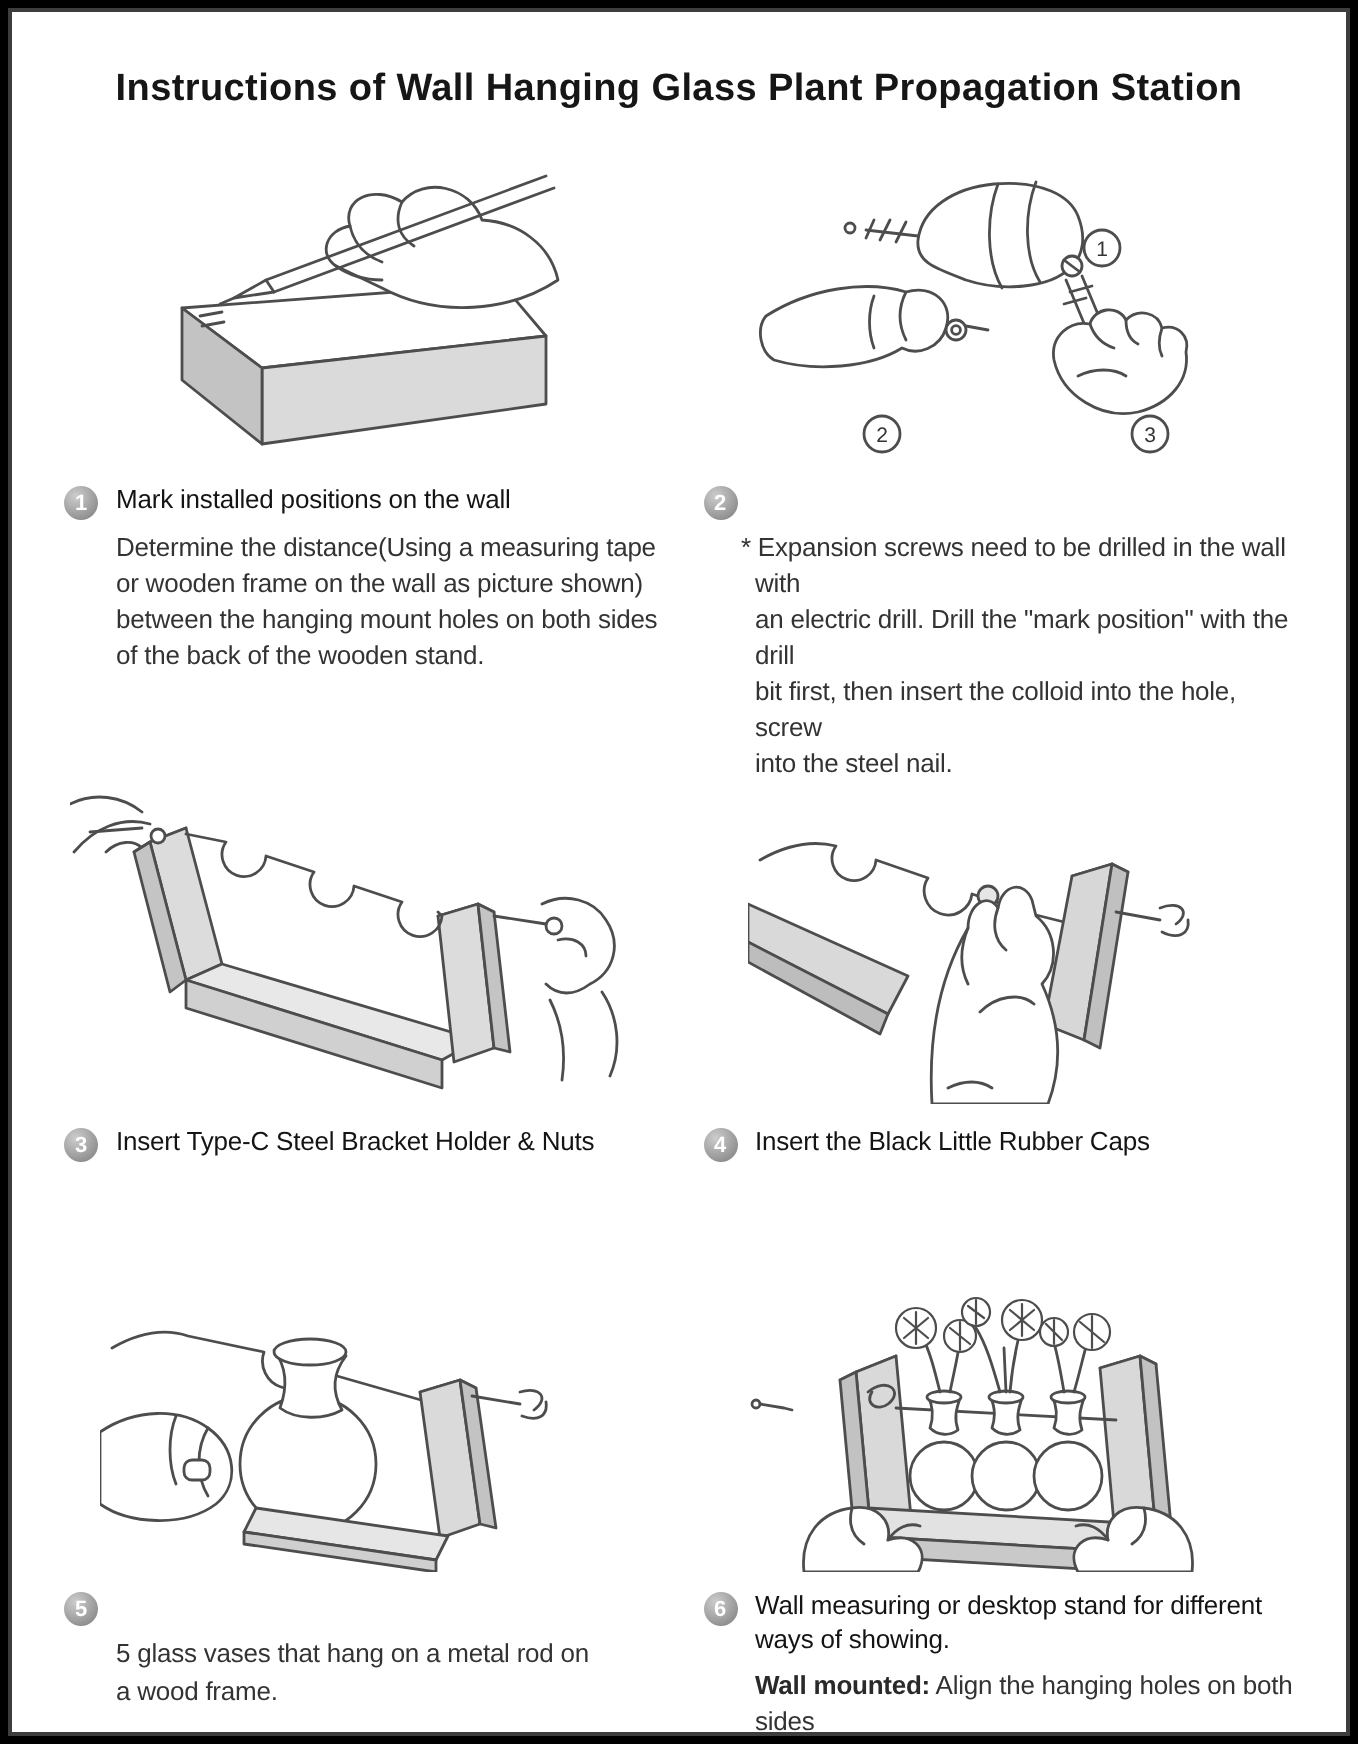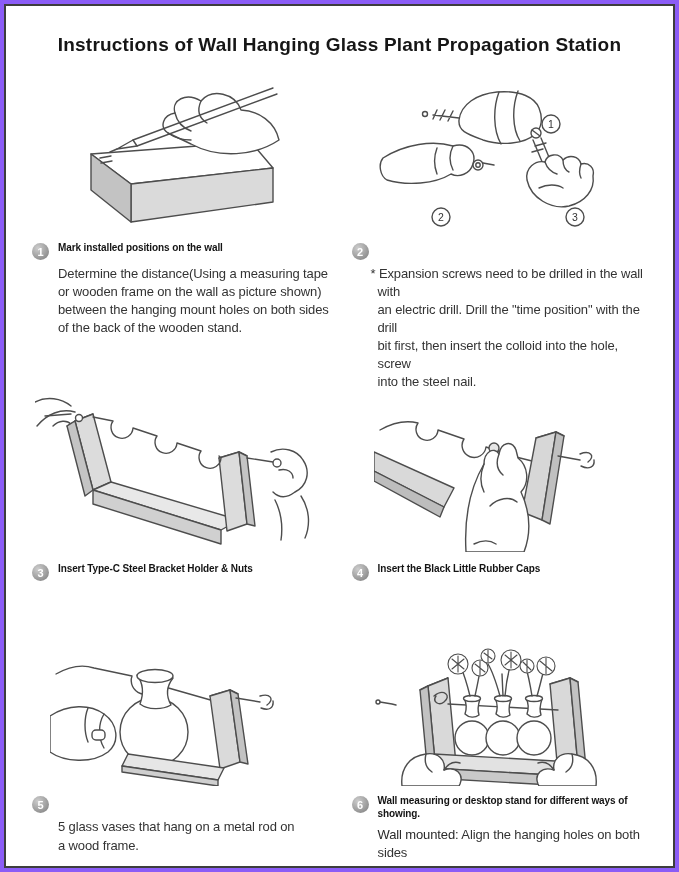--- a/index.html
+++ b/index.html
@@ -2,21 +2,21 @@
 <html><head>
 <meta charset="utf-8">
 <style>
   * { margin:0; padding:0; box-sizing:border-box; }
   html,body { background:#fff; }
   body {
     width:679px; height:872px;
     font-family:"Liberation Sans", sans-serif;
     color:#222;
   }
-  .page { width:679px; height:872px; padding:4px; background:#8b5cf6; }
+  .page { width:679px; height:872px; padding:4px; background:#000000; }
   .frame {
     width:100%; height:100%;
     border:2px solid #3d3d3d;
     padding:0 22px;
     overflow:hidden;
     background:#fff;
   }
   h1.title {
     margin-top:28px;
     text-align:center;
@@ -40,31 +40,31 @@
   .step-head { display:flex; align-items:flex-start; gap:9px; }
   .badge {
     flex:0 0 auto;
     width:17px; height:17px; border-radius:50%;
     background:radial-gradient(circle at 35% 30%, #cdcdcd, #8d8d8d 78%);
     color:#fff; font-size:11px; font-weight:bold;
     display:flex; align-items:center; justify-content:center;
     margin-top:1px;
   }
   .step-title {
-    font-size:10px; font-weight:bold; color:#141414;
+    font-size:13px; font-weight:normal; color:#141414;
     line-height:1.28; letter-spacing:-0.1px;
   }
   .step-body {
     margin:5px 0 0 26px;
     font-size:13px; line-height:1.39; color:#333;
     white-space:pre-line; letter-spacing:-0.12px;
   }
   .step-body.hang { margin-left:19px; padding-left:7px; text-indent:-7px; }
   .step-body.note { font-weight:bold; color:#2a2a2a; margin-top:9px; }
-  .b { font-weight:normal; color:#2a2a2a; }
+  .b { font-weight:bold; color:#2a2a2a; }
   svg.illu { stroke:#4d4d4d; stroke-width:1.4; fill:none; stroke-linecap:round; stroke-linejoin:round; }
   svg.illu text { stroke:none; fill:#333; font-family:"Liberation Sans",sans-serif; font-size:10.5px; }
 </style>
 </head>
 <body>
 
 <div class="page">
   <div class="frame">
 
     <h1 class="title">Instructions of Wall Hanging Glass Plant Propagation Station</h1>
@@ -131,21 +131,21 @@
 or wooden frame on the wall as picture shown)
 between the hanging mount holes on both sides
 of the back of the wooden stand.</p>
       </section>
 
       <section class="step tb1">
         <div class="step-head">
           <span class="badge">2</span>
         </div>
         <p class="step-body hang">* Expansion screws need to be drilled in the wall with
-an electric drill. Drill the "time position" with the drill
+an electric drill. Drill the "mark position" with the drill
 bit first, then insert the colloid into the hole, screw
 into the steel nail.</p>
       </section>
 
       <div class="fig r2">
         <svg class="illu" width="290" height="162" viewBox="0 0 290 162">
           <g>
             <path d="M2,34 C12,22 26,16 40,20 M0,10 C12,4 26,6 36,14 M18,34 C24,28 32,28 36,32"></path>
           </g>
           <path d="M10,24 L36,22"></path>

